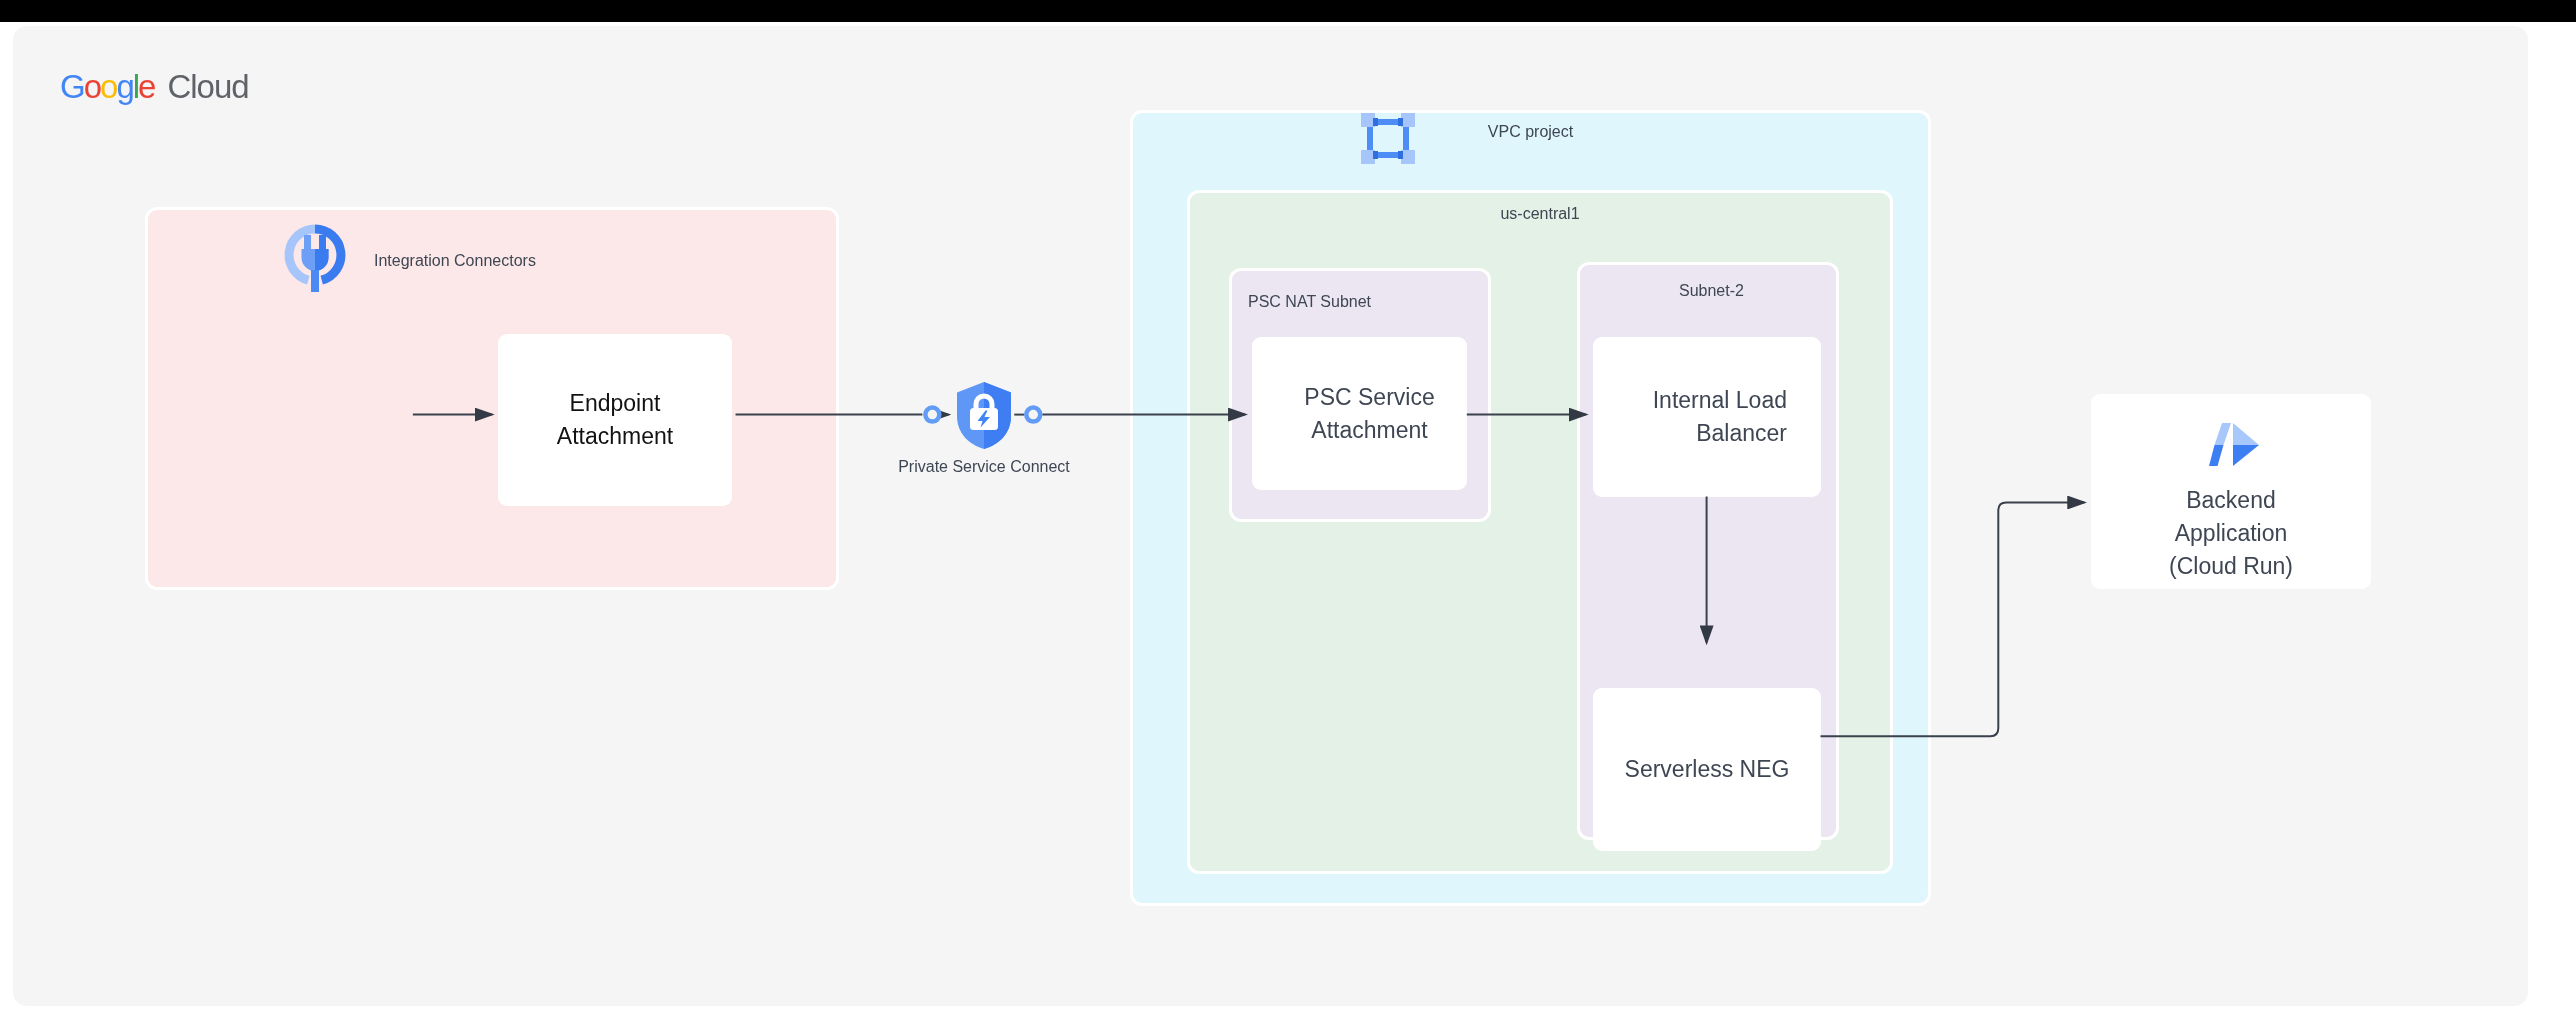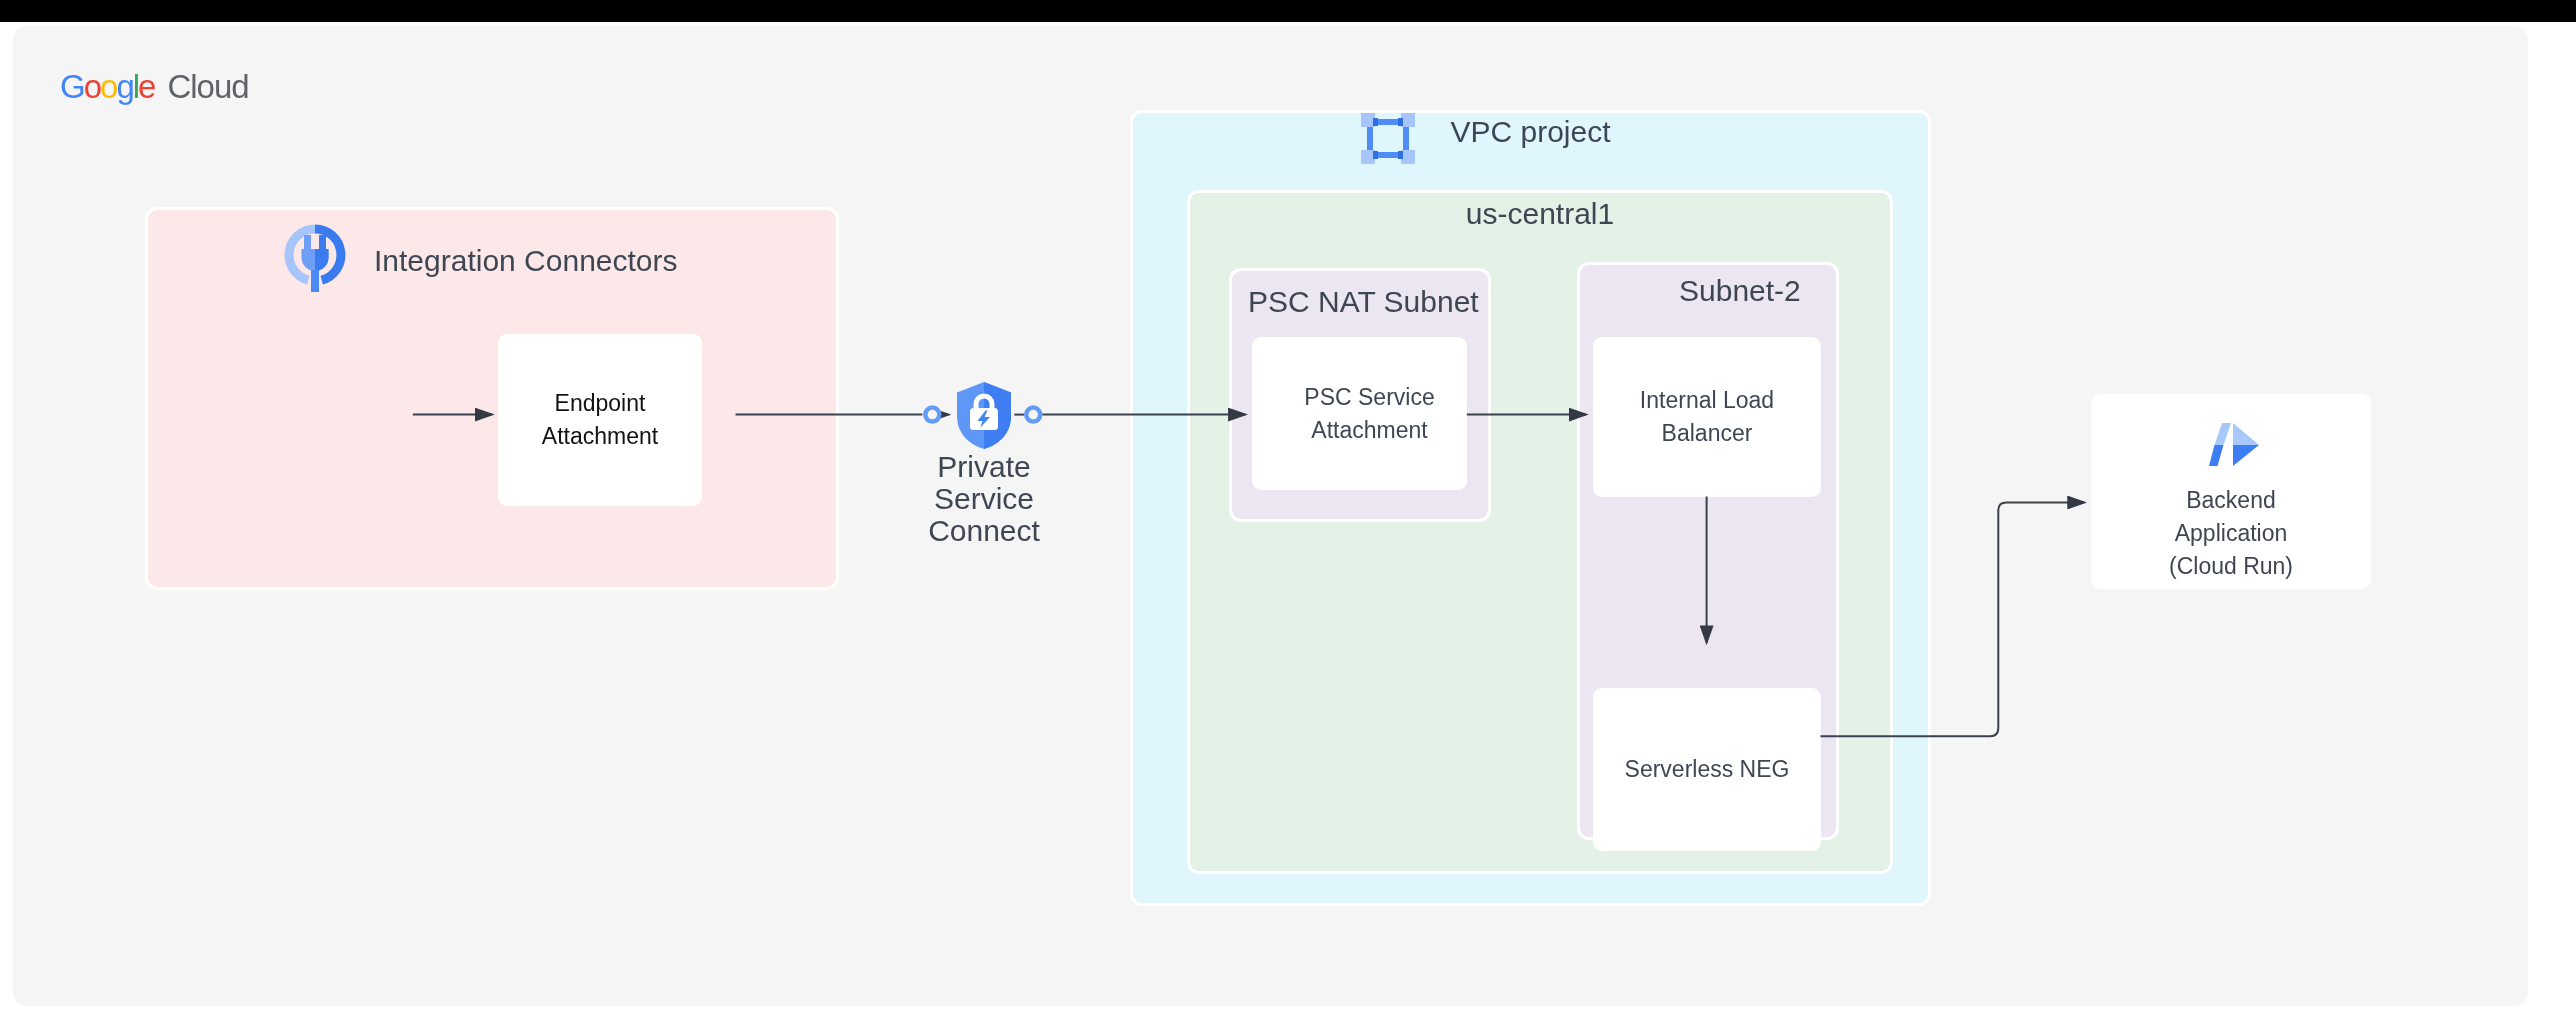--- a/index.html
+++ b/index.html
@@ -15,36 +15,36 @@
   #logo .lg2{color:#4285F4}#logo .lL{color:#34A853}#logo .lE{color:#EA4335}
   #logo .cloud{color:#5f6368;font-weight:400;margin-left:13px;letter-spacing:-1px;}
   
   .group{border:3px solid #ffffff;border-radius:12px;}
   #grp-integration{left:145px;top:207px;width:694px;height:383px;background:#fce8e8;}
   #grp-vpc{left:1130px;top:110px;width:801px;height:796px;background:#e0f6fd;}
   #grp-region{left:1187px;top:190px;width:706px;height:684px;background:#e3f1e7;}
   #grp-psc-nat{left:1229px;top:268px;width:262px;height:254px;background:#ece6f3;}
   #grp-subnet2{left:1577px;top:262px;width:262px;height:578px;background:#ece6f3;}
   
-  .lbl{font-size:30px;line-height:32px;color:#3f4653;white-space:nowrap;}
+  .lbl{font-size:16px;line-height:32px;color:#3f4653;white-space:nowrap;}
   #lbl-integration{left:374px;top:245px;}
   #lbl-vpc{left:1130px;top:116px;width:801px;text-align:center;}
   #lbl-region{left:1187px;top:198px;width:706px;text-align:center;}
   #lbl-psc-nat{left:1248px;top:286px;}
   #lbl-subnet2{left:1679px;top:275px;}
   #lbl-psc{left:884px;top:451px;width:200px;text-align:center;white-space:normal;}
   
   .node{background:#ffffff;border-radius:9px;display:flex;align-items:center;justify-content:center;text-align:center;}
   .node .t{font-size:23px;line-height:33px;color:#3f4653;}
   #node-connection{left:220px;top:344px;width:193px;height:140px;}
-  #node-endpoint{left:498px;top:334px;width:204px;height:172px;}
+  #node-endpoint{left:498px;top:334px;width:234px;height:172px;}
   #node-endpoint .t{width:160px;color:#121212;font-weight:500;}
   #node-psc-sa{left:1252px;top:337px;width:215px;height:153px;padding-left:20px;}
   #node-psc-sa .t{width:150px;}
-  #node-ilb{left:1593px;top:337px;width:228px;height:160px;}
+  #node-ilb{left:1593px;top:337px;width:228px;height:160px;text-align:right;}
   #node-ilb .t{width:160px;}
   #node-neg{left:1593px;top:688px;width:228px;height:163px;}
   #node-backend{left:2091px;top:394px;width:280px;height:195px;flex-direction:column;justify-content:flex-start;padding-top:24px;}
   #node-backend .t{width:170px;margin-top:12px;}
   
   #icon-integration{left:283px;top:222px;width:64px;height:76px;}
   #icon-vpc{left:1359px;top:112px;width:58px;height:53px;}
   #icon-shield{left:954px;top:381px;width:60px;height:69px;}
   #connectors{left:0;top:0;width:2576px;height:1017px;pointer-events:none;}
 </style>

